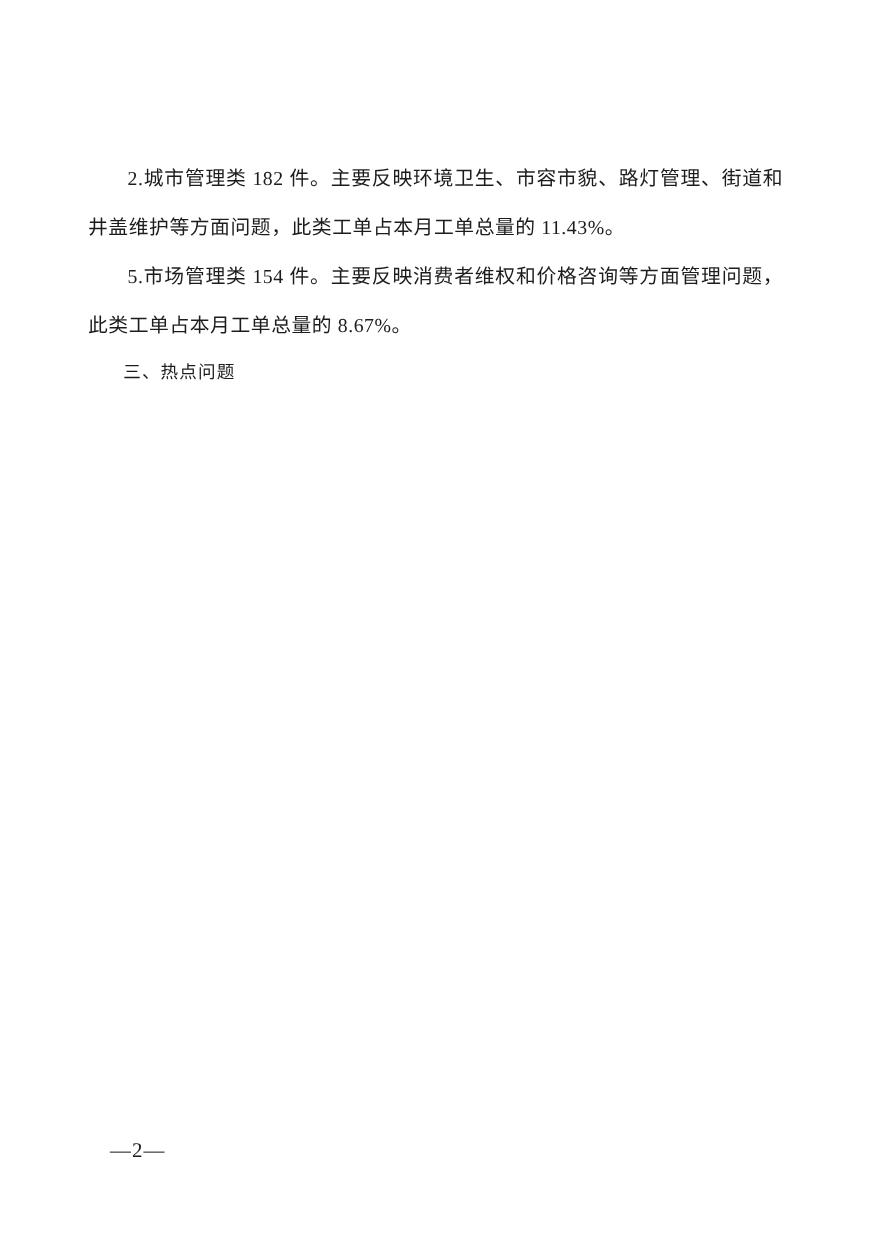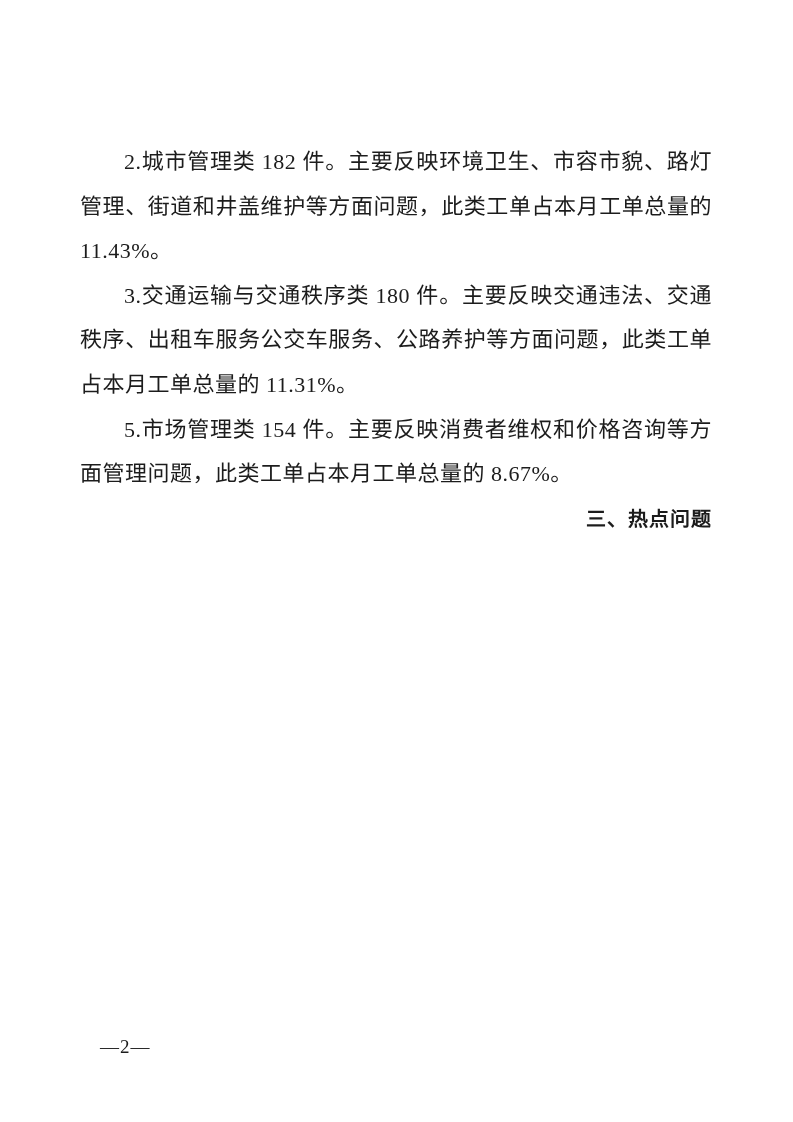--- a/index.html
+++ b/index.html
@@ -17,51 +17,49 @@
     overflow: hidden;
   }
   .content {
     position: absolute;
     left: 80px;
     top: 140px;
     width: 632px;
   }
   .body-para {
     margin: 0;
-    font-size: 22px;
+    font-size: 18px;
     line-height: 44.6px;
     letter-spacing: 0.5px;
     text-align: justify;
     text-justify: inter-ideograph;
     text-indent: 2em;
   }
   .section-heading {
     margin: 0;
-    font-size: 20px;
+    font-size: 16px;
     line-height: 44.6px;
-    font-weight: 700;
+    font-weight: 400;
     font-family: "Liberation Sans", "DejaVu Sans", sans-serif;
     text-indent: 2em;
     letter-spacing: 1px;
-    text-align: right;
   }
   .page-number {
     position: absolute;
     left: 100px;
     top: 1036px;
     font-size: 19px;
     letter-spacing: 1px;
     color: #1c1c1c;
     font-family: "Liberation Serif", "DejaVu Serif", serif;
   }
 </style>
 </head>
 <body>
 
 <div class="page">
   <div class="content">
     <p class="body-para">2.城市管理类 182 件。主要反映环境卫生、市容市貌、路灯管理、街道和井盖维护等方面问题，此类工单占本月工单总量的 11.43%。</p>
-    <p class="body-para">3.交通运输与交通秩序类 180 件。主要反映交通违法、交通秩序、出租车服务公交车服务、公路养护等方面问题，此类工单占本月工单总量的 11.31%。</p>
     <p class="body-para">5.市场管理类 154 件。主要反映消费者维权和价格咨询等方面管理问题，此类工单占本月工单总量的 8.67%。</p>
     <h2 class="section-heading">三、热点问题</h2>
   </div>
   <div class="page-number">—2—</div>
 </div>
 
 </body></html>

